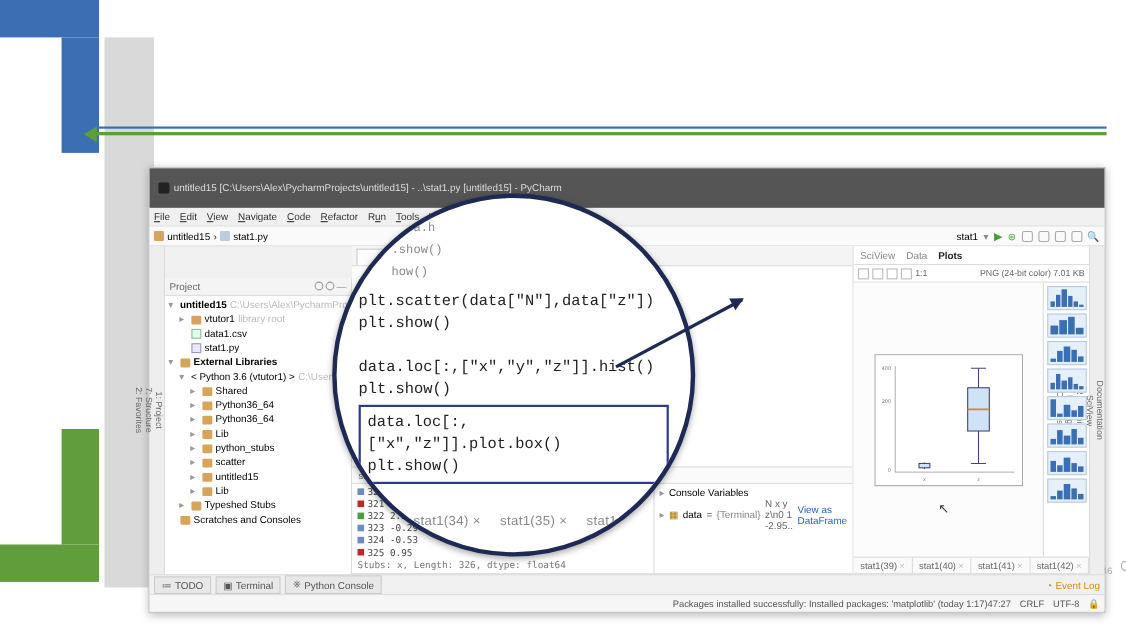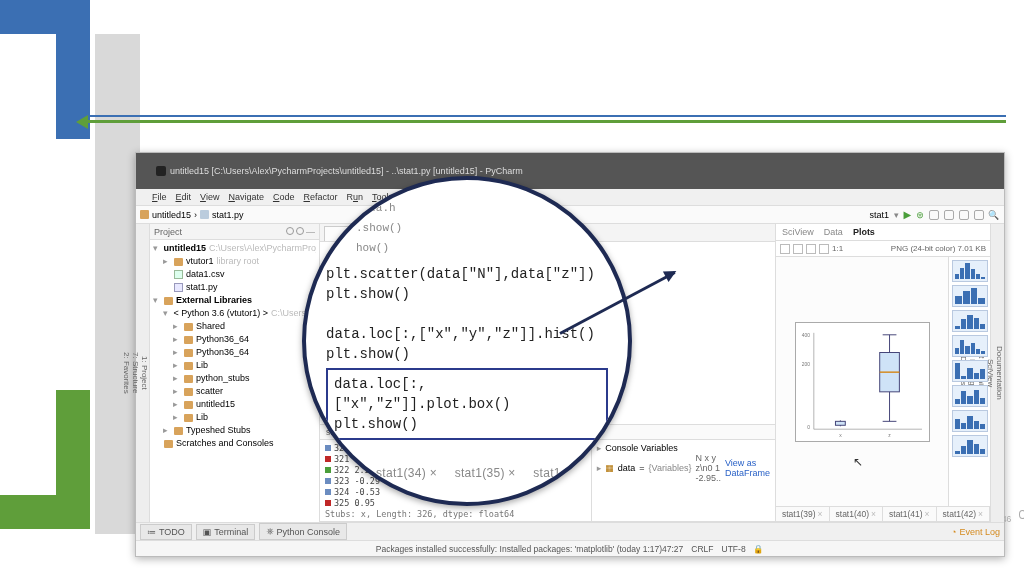--- a/index.html
+++ b/index.html
@@ -12,41 +12,41 @@
 .bracket-bot { position: absolute; bottom: 45px; left: 0; width: 90px; height: 139px; }
 .bracket-bot::before { content: ""; position: absolute; bottom: 0; left: 0; width: 90px; height: 34px; background: #5f9e3a; }
 .bracket-bot::after  { content: ""; position: absolute; bottom: 34px; left: 56px; width: 34px; height: 105px; background: #5f9e3a; }
 .shadow-strip { position: absolute; top: 34px; left: 95px; width: 45px; height: 500px; background: #d0d0d0; opacity: .8; }
 .arrow-line { position: absolute; top: 120px; left: 88px; width: 918px; height: 0; border-top: 3px solid #5f9e3a; }
 .arrow-line::before { content: ""; position: absolute; left: -12px; top: -8px; border-right: 12px solid #5f9e3a; border-top: 7px solid transparent; border-bottom: 7px solid transparent; }
 .arrow-line2 { position: absolute; top: 115px; left: 88px; width: 918px; height: 0; border-top: 2px solid #3b6fb3; }
 
 
 .ide-window { position: absolute; top: 152px; left: 135px; width: 870px; height: 405px; background: #f0f0f0; border: 1px solid #bbb; box-shadow: 0 2px 8px rgba(0,0,0,.3); display: flex; flex-direction: column; }
-.titlebar { background: #555; color: #ddd; height: 36px; display: flex; align-items: center; padding: 0 20px; font-size: 9px; }
+.titlebar { background: #555; color: #ddd; height: 36px; display: flex; align-items: center; padding: 0 8px; font-size: 9px; }
 .titlebar .icon { width: 10px; height: 10px; background: #222; margin-right: 4px; border-radius: 2px; }
-.menubar { background: #f0f0f0; height: 17px; display: flex; align-items: center; padding: 0 16px; gap: 9px; font-size: 9px; color: #333; border-bottom: 1px solid #ddd; }
+.menubar { background: #f0f0f0; height: 17px; display: flex; align-items: center; padding: 0 4px; gap: 9px; font-size: 9px; color: #333; border-bottom: 1px solid #ddd; }
 .menubar span { cursor: default; }
 .menubar span u { text-decoration: underline; }
 .navbar { height: 18px; background: #fafafa; display: flex; align-items: center; padding: 0 4px; font-size: 9px; border-bottom: 1px solid #ddd; justify-content: space-between; }
 .navbar .crumbs { display: flex; gap: 3px; align-items: center; }
 .navbar .crumb-icon { width: 9px; height: 9px; background: #d8a35b; display: inline-block; border-radius: 1px; }
 .navbar .run { display: flex; align-items: center; gap: 5px; }
 .navbar .green-play { color: #4a9e3a; font-size: 10px; }
 .navbar .tbicon { width:10px;height:10px; border:1px solid #aaa; border-radius:2px; }
 .main-split { flex: 1; display: flex; min-height: 0; }
 
 
 .left-gutter { width: 14px; background: #eee; border-right: 1px solid #ddd; writing-mode: vertical-rl; text-align: center; font-size: 8px; color: #666; display:flex; flex-direction:column; }
 .left-gutter div { flex:1; display:flex; align-items:center; justify-content:center; }
 .right-gutter { width: 14px; background: #eee; border-left: 1px solid #ddd; writing-mode: vertical-rl; font-size: 8px; color: #666; display:flex; flex-direction:column; }
 .right-gutter div { flex:1; display:flex; align-items:center; justify-content:center; }
 
 
-.project-pane { width: 170px; background: #fff; border-right: 1px solid #ddd; display:flex; flex-direction:column; font-size:9px; }
+.project-pane { width: 170px; background: #fff; border-right: 1px solid #ddd; display:flex; flex-direction:column; font-size:9px;margin-top:29px; }
 .project-hdr { height:16px; background:#f4f4f4; border-bottom:1px solid #ddd; display:flex; align-items:center; padding:0 4px; color:#666; justify-content:space-between; }
 .project-hdr .icons { display:flex; gap:2px; }
 .project-hdr .gear { width:8px;height:8px; border:1px solid #999; border-radius:50%; }
 .tree { padding: 2px 3px; line-height: 13px; }
 .tree .row { display:flex; align-items:center; gap:3px; white-space:nowrap; overflow:hidden; }
 .tree .arrow { color:#999; width:8px; display:inline-block; }
 .tree .folder { width:9px; height:8px; background:#d8a35b; display:inline-block; border-radius:1px; }
 .tree .file-py { width:9px; height:9px; background:#e8e8ff; border:1px solid #99b; display:inline-block; }
 .tree .file-csv { width:9px; height:9px; background:#dfe; border:1px solid #9b9; display:inline-block; }
 .tree .ind1 { padding-left: 10px; } .tree .ind2 { padding-left: 20px; }
@@ -85,21 +85,21 @@
 .struct .sq { display:inline-block; width:6px; height:6px; margin-right:3px; }
 .vars { flex:1; padding:3px 5px; }
 .vars .row { display:flex; align-items:center; gap:4px; }
 .vars .tri { color:#999; }
 
 
 .tooltabs { height:18px; background:#f0f0f0; border-top:1px solid #ddd; display:flex; align-items:center; font-size:9px; padding:0 4px; gap:4px; }
 .tooltabs .tt { padding:2px 6px; background:#e8e8e8; border:1px solid #ccc; display:flex; align-items:center; gap:3px; color:#555; }
 .tooltabs .right { margin-left:auto; display:flex; align-items:center; gap:3px; color:#d48a1e; }
 
-.statusbar { height:16px; background:#f6f6f6; border-top:1px solid #ddd; display:flex; align-items:center; font-size:8.5px; color:#555; padding:0 4px; justify-content:center; }
+.statusbar { height:16px; background:#f6f6f6; border-top:1px solid #ddd; display:flex; align-items:center; font-size:8.5px; color:#555; padding:0 4px; justify-content:flex-end; }
 .statusbar .r { display:flex; gap:8px; }
 
 
 .zoom { position:absolute; top: 176px; left: 302px; width: 330px; height: 330px; border: 4px solid #1e2a53; border-radius: 50%; background:#fff; overflow:hidden; box-shadow: 0 2px 6px rgba(0,0,0,.35); }
 .zoom-inner { padding: 18px 20px; font-family: Consolas, "Courier New", monospace; font-size: 14px; color:#222; line-height: 20px; }
 .zoom-inner .top-faded { font-size: 11px; color:#888; margin-bottom:6px; margin-left:30px;}
 .zoom-inner .hl { border: 2px solid #2b3a8c; padding: 4px 6px; margin-top: 4px; }
 .zoom-bottom-tabs { position:absolute; bottom: 22px; left: 70px; font-size:12px; color:#888; letter-spacing:.3px; }
 .zoom-bottom-tabs span { margin-right: 14px; }
 .zoom-arrow { position:absolute; top: 332px; left: 560px; width: 130px; height: 3px; background:#1e2a53; transform: rotate(-28deg); transform-origin: left center; }
@@ -282,21 +282,21 @@
           </div>
         <div class="vars">
           <div class="row">
               <span class="tri">▸</span> 
               <span>Console Variables</span>
             </div>
           <div class="row"><span class="tri">▸</span>
             <span style="color:#b07000">▦</span>
             <span>data</span>
             =
-            <span style="color:#888">{Variables}</span>
+            <span style="color:#888">{Terminal}</span>
             <span style="color:#666">N   x   y   z\n0  1 -2.95..</span>
             <span style="color:#2a62c7;margin-left:auto">View as DataFrame</span>
           </div>
         </div>
       </div>
     </div>
 
     <div class="right-pane">
       <div class="sci-tabs">
         <span>SciView</span>

